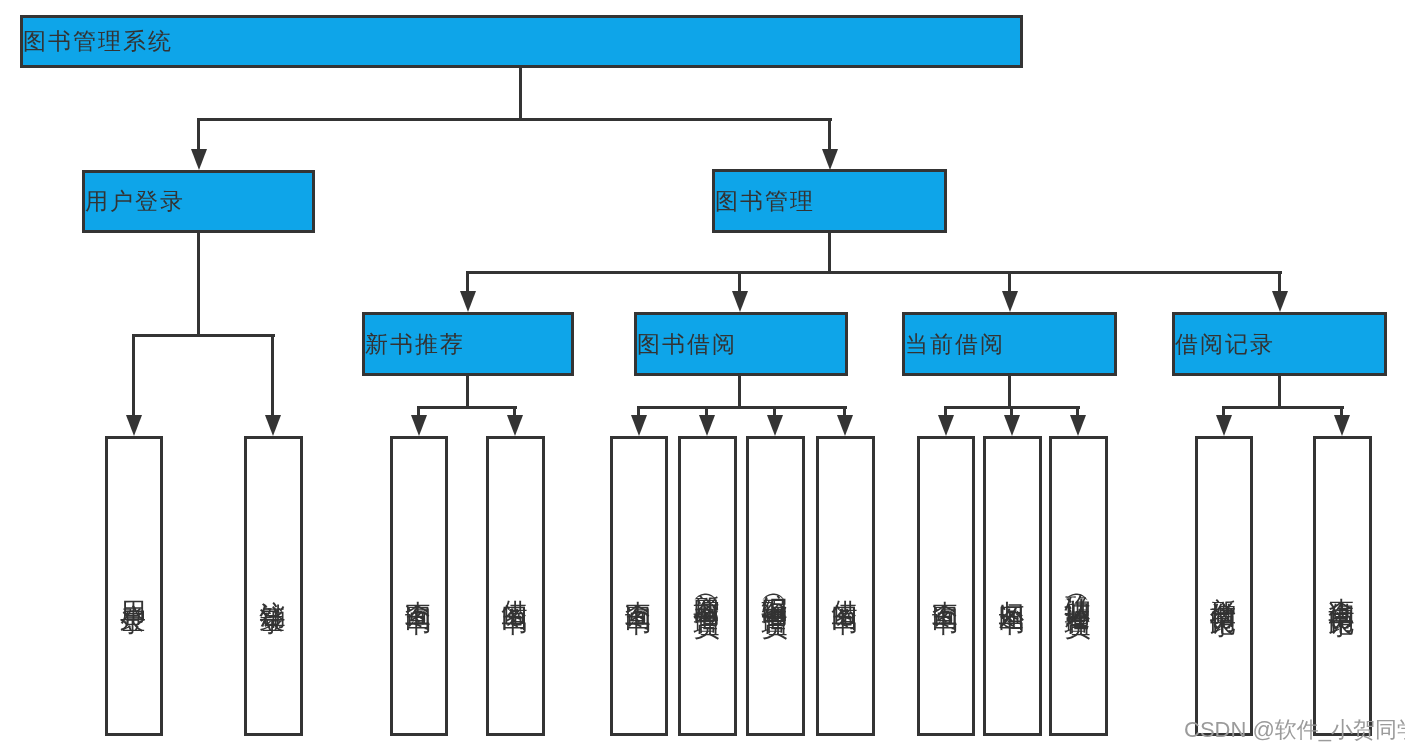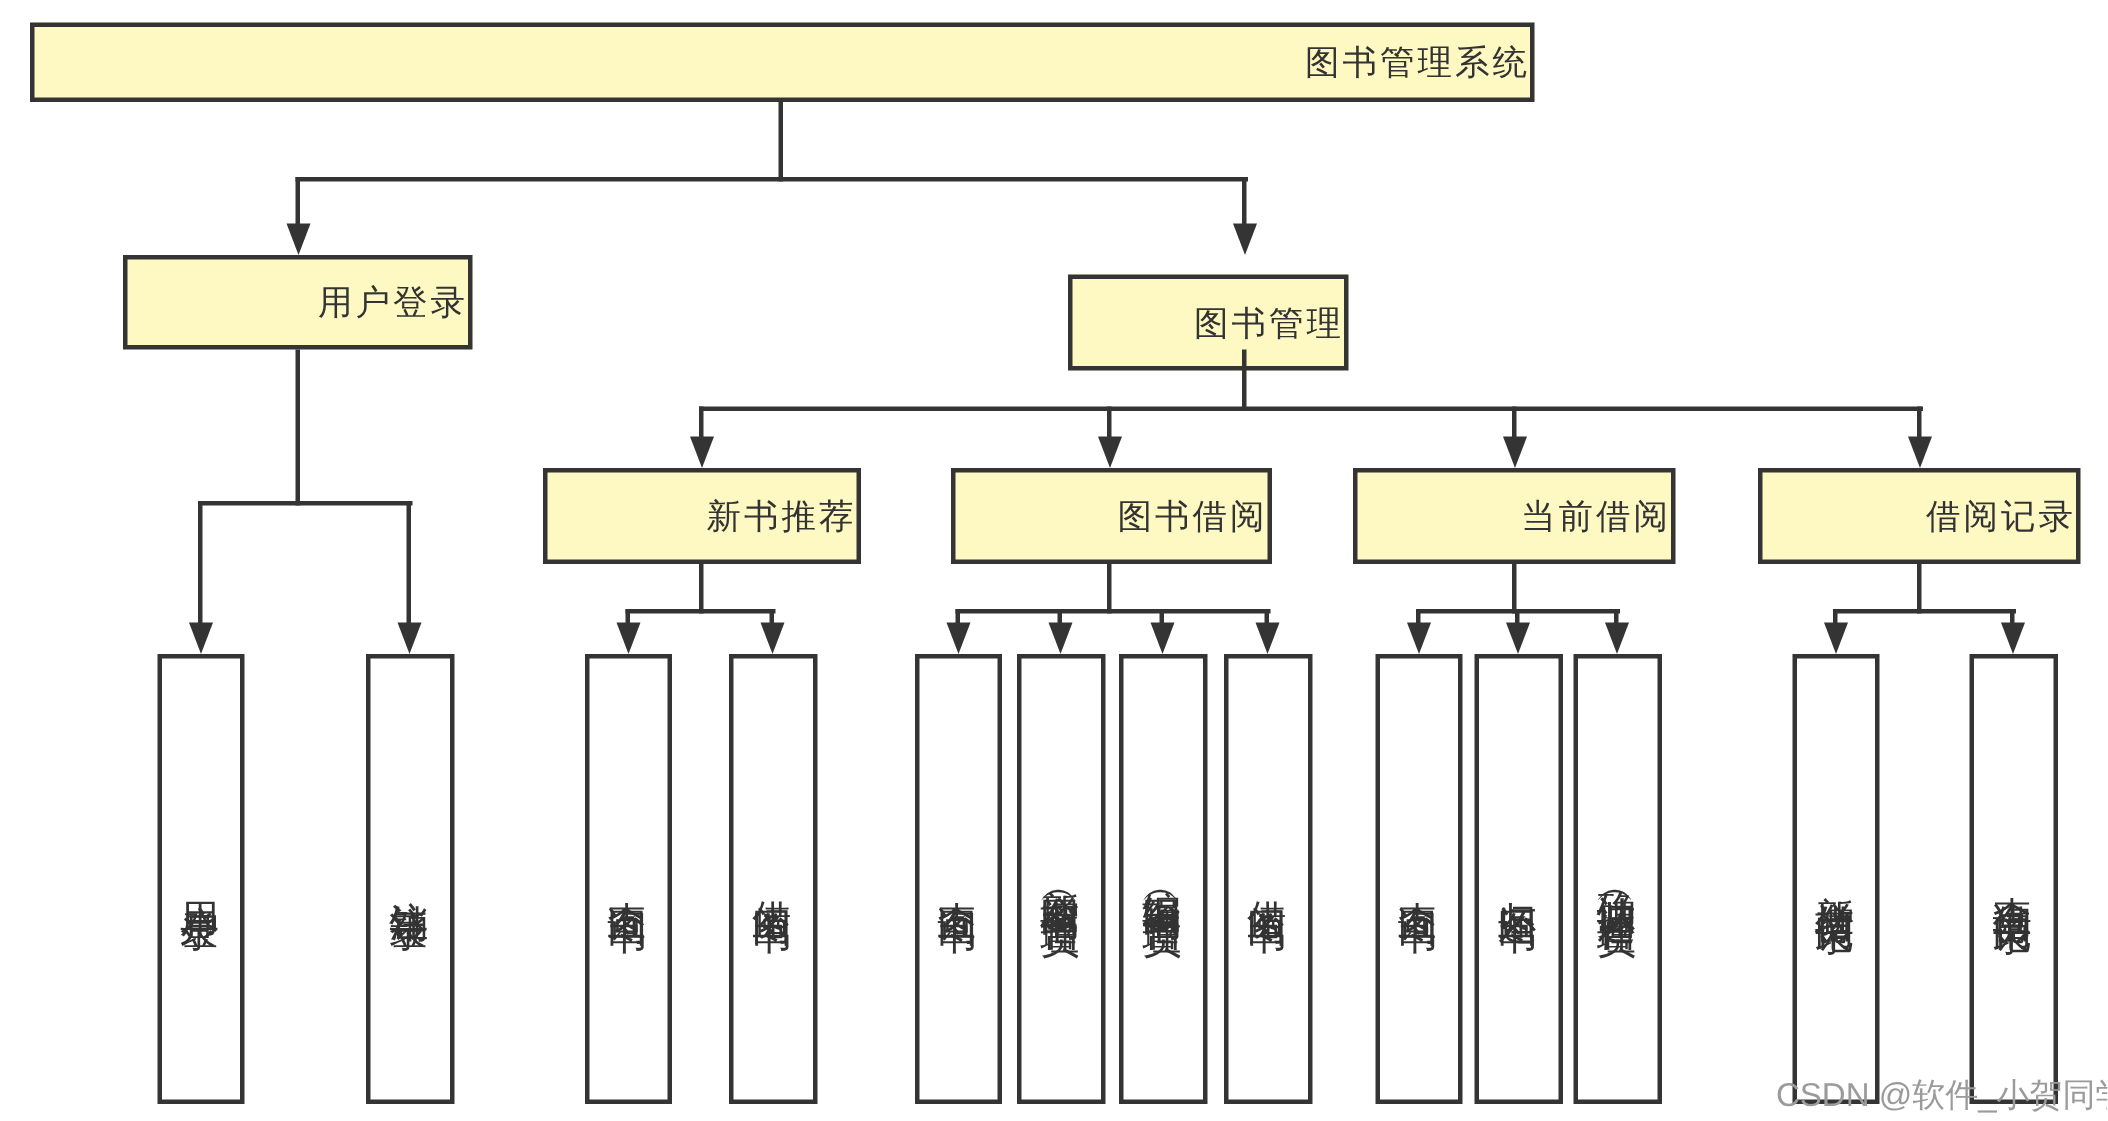--- a/index.html
+++ b/index.html
@@ -1,19 +1,19 @@
 <!DOCTYPE html>
 <html><head>
 <meta charset="utf-8">
 <style>
   html,body{margin:0;padding:0;background:#ffffff;}
   .canvas{position:relative;width:1405px;height:747px;background:#ffffff;overflow:hidden;
           font-family:"Liberation Sans",sans-serif;}
-  .box{position:absolute;box-sizing:border-box;border:3px solid #343434;background:#fef9c3;
-       display:flex;align-items:center;justify-content:flex-end;}
+  .box{position:absolute;box-sizing:border-box;border:3px solid #343434;background:#0ea5e9;
+       display:flex;align-items:center;justify-content:flex-start;}
   .box .lbl{font-size:23px;color:#333333;letter-spacing:2px;white-space:nowrap;}
   .vbox{position:absolute;box-sizing:border-box;border:3px solid #343434;background:#ffffff;
         top:436px;height:300px;display:flex;align-items:center;justify-content:center;}
   .vbox .vlbl{writing-mode:vertical-rl;text-orientation:mixed;font-size:26px;color:#333333;
         letter-spacing:3px;white-space:nowrap;}
   .vl{position:absolute;width:3px;background:#343434;}
   .hl{position:absolute;height:3px;background:#343434;}
   .arr{position:absolute;width:0;height:0;border-left:8px solid transparent;
        border-right:8px solid transparent;border-top:21px solid #343434;}
   .watermark{position:absolute;left:1184px;top:715px;font-size:22px;color:#9b9b9b;
@@ -24,21 +24,21 @@
 
 <div class="canvas">
 
   <div class="box" style="left:20px;top:15px;width:1003px;height:53px">
     <span class="lbl">图书管理系统</span>
   </div>
 
   <div class="box" style="left:82px;top:170px;width:233px;height:63px">
     <span class="lbl">用户登录</span>
   </div>
-  <div class="box" style="left:712px;top:183px;width:187px;height:64px">
+  <div class="box" style="left:712px;top:169px;width:235px;height:64px">
     <span class="lbl">图书管理</span>
   </div>
 
   <div class="box" style="left:634px;top:312px;width:214px;height:64px">
     <span class="lbl">图书借阅</span>
   </div>
   <div class="box" style="left:362px;top:312px;width:212px;height:64px">
     <span class="lbl">新书推荐</span>
   </div>
   <div class="box" style="left:1172px;top:312px;width:215px;height:64px">

